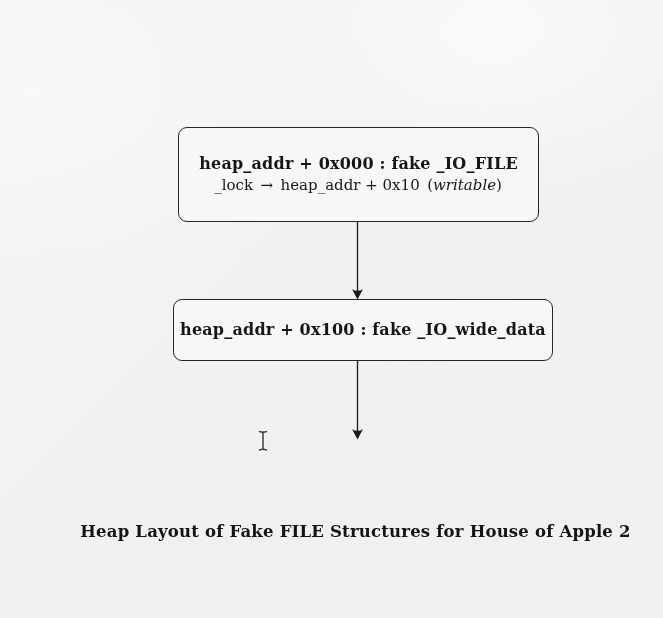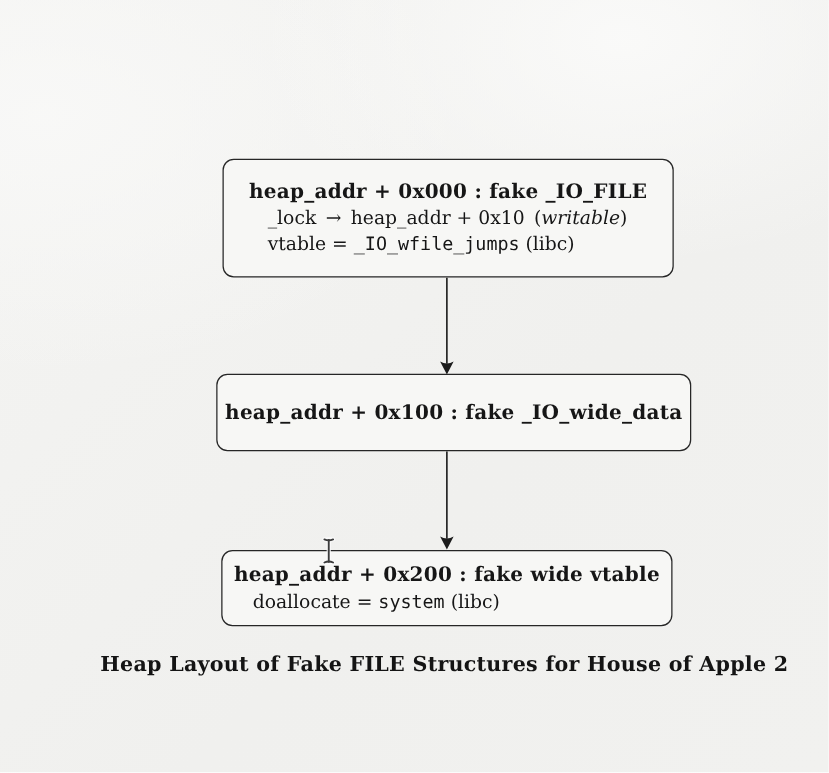--- a/index.html
+++ b/index.html
@@ -65,46 +65,39 @@
 </style>
 </head>
 <body>
 
 <div class="canvas">
 
   <div class="node" id="node-1">
     <div class="inner">
       <span class="title">heap_addr + 0x000 : fake _IO_FILE</span>
       <span class="line"><span>_lock → heap_addr + 0x10 (</span><span class="italic">writable</span><span>)</span></span>
-      <span class="line"><span>vtable = </span><span class="mono">_IO_wfile_jumps</span><span> (libc)</span></span>
     </div>
   </div>
 
   <svg class="connector" id="connector-1" width="15" height="78" viewBox="0 0 15 78">
     <path d="M7.5,0 L7.5,69" stroke="#1c1c1c" stroke-width="1.3" fill="none"></path>
     <path d="M7.5,77.6 L2.1,67.2 Q7.5,70.4 12.9,67.2 Z" fill="#1c1c1c"></path>
   </svg>
 
   <div class="node" id="node-2">
     <div class="inner">
       <span class="title">heap_addr + 0x100 : fake _IO_wide_data</span>
     </div>
   </div>
 
   <svg class="connector" id="connector-2" width="15" height="79" viewBox="0 0 15 79">
     <path d="M7.5,0 L7.5,70" stroke="#1c1c1c" stroke-width="1.3" fill="none"></path>
     <path d="M7.5,78.6 L2.1,68.2 Q7.5,71.4 12.9,68.2 Z" fill="#1c1c1c"></path>
   </svg>
 
-  <div class="node" id="node-3">
-    <div class="inner">
-      <span class="title">heap_addr + 0x200 : fake wide vtable</span>
-      <span class="line"><span>doallocate = </span><span class="mono">system</span><span> (libc)</span></span>
-    </div>
-  </div>
 
   <svg class="cursor" width="16" height="24" viewBox="0 0 16 24">
     <g stroke="#fbfbfb" stroke-width="3.4" stroke-linecap="round" fill="none" opacity="0.85">
       <path d="M4.5,2.5 L11.5,2.5"></path>
       <path d="M8,2.5 L8,21"></path>
       <path d="M4.5,21 L11.5,21"></path>
     </g>
     <g stroke="#3c3c3c" stroke-width="1.5" stroke-linecap="round" fill="none">
       <path d="M4.5,2.5 Q8,4 11.5,2.5"></path>
       <path d="M8,3 L8,20.5"></path>

